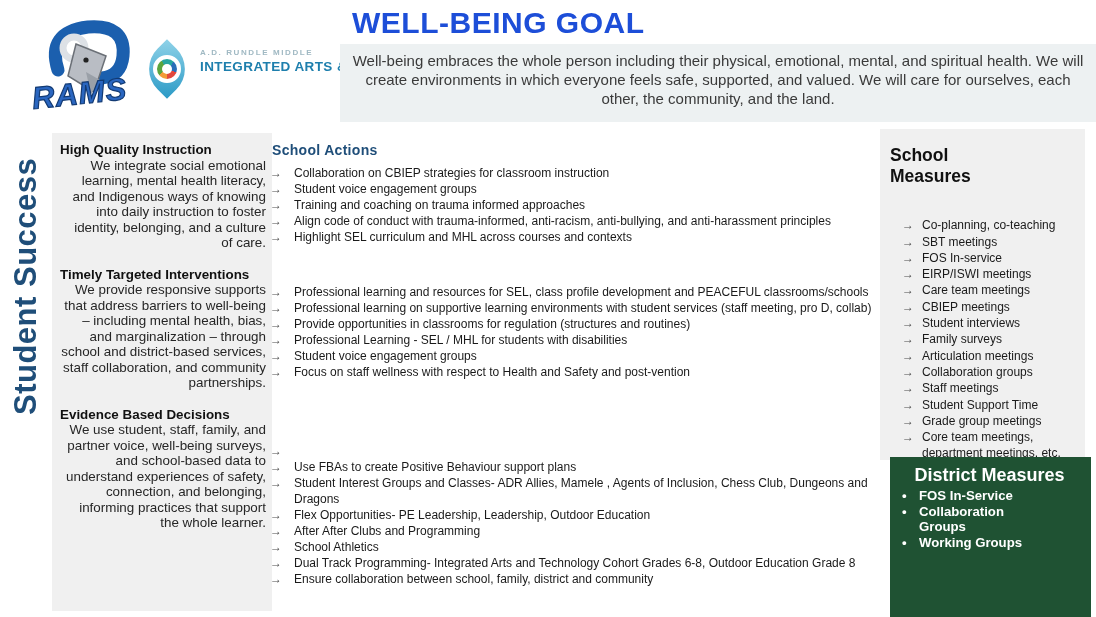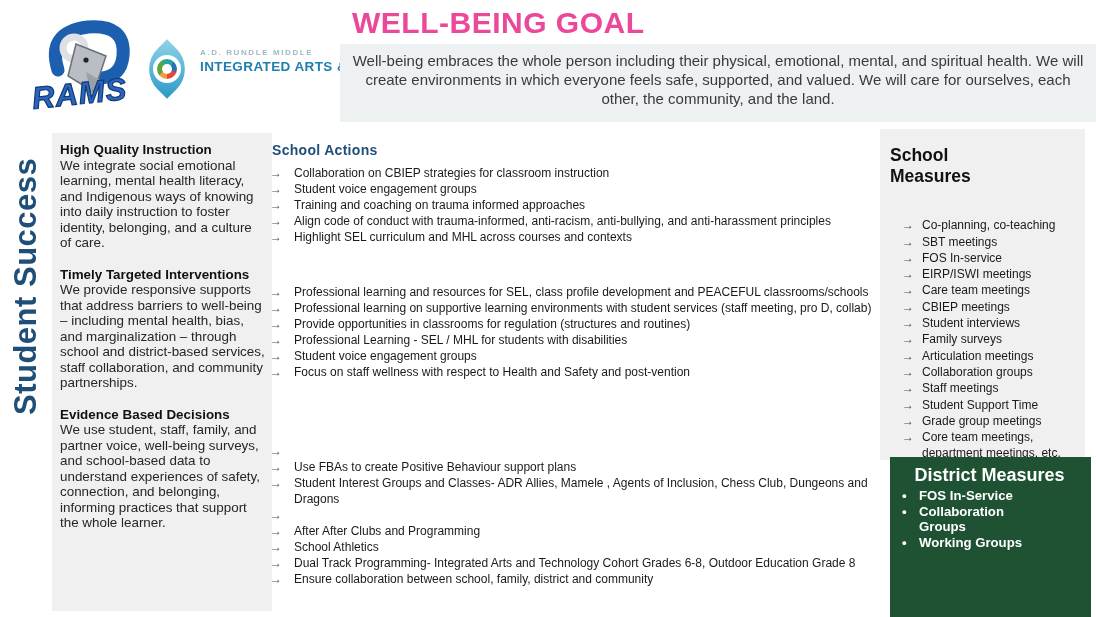--- a/index.html
+++ b/index.html
@@ -15,33 +15,33 @@
             transform:rotate(45deg);background:linear-gradient(135deg,#8fd2e8,#2b9ac6);}
   .iat-icon::before{content:"";position:absolute;inset:7px;background:#fff;border-radius:50%;}
   .iat-ring{position:absolute;left:11px;top:11px;width:20px;height:20px;border-radius:50%;
             background:conic-gradient(#2a6fb8 0 18%,#e2483d 18% 38%,#f29b38 38% 52%,#5aa53e 52% 78%,#27a6a0 78% 100%);}
   .iat-ring::after{content:"";position:absolute;inset:5px;background:#fff;border-radius:50%;}
   .iat-text{display:flex;flex-direction:column;gap:2px;}
   .iat-small{font-size:8px;color:#a0b9c3;letter-spacing:1.6px;font-weight:bold;}
   .iat-bold{font-size:13.5px;color:#1e7fad;font-weight:bold;letter-spacing:0.4px;}
 
   .page-title{position:absolute;left:352px;top:6px;margin:0;font-size:30px;font-weight:800;
-              letter-spacing:0.5px;color:#ec4899;}
+              letter-spacing:0.5px;color:#1d4ed8;}
   .banner{position:absolute;left:340px;top:44px;width:732px;height:62px;background:#edf1f2;
           padding:8px 12px;font-size:15px;line-height:1.25;color:#3a3a3a;text-align:center;}
 
   
   .vertical-label{position:absolute;left:8px;top:142px;height:288px;width:44px;
                   writing-mode:vertical-rl;transform:rotate(180deg);text-align:center;
                   font-size:31px;font-weight:bold;color:#1f4e79;letter-spacing:0.5px;}
   .left-panel{position:absolute;left:52px;top:133px;width:206px;height:446px;background:#f0f0f0;
               padding:9px 6px 23px 8px;}
   .left-panel section{margin:0 0 16px 0;}
   .left-panel h3{margin:0;font-size:13.4px;line-height:15.5px;color:#111;}
-  .left-panel p{margin:0;font-size:13.4px;line-height:15.5px;color:#262626;}
+  .left-panel p{margin:0;font-size:13.4px;line-height:15.5px;color:#262626;text-align:right;}
 
   
   .actions{position:absolute;left:270px;top:142px;width:610px;}
   .actions h2{margin:0 0 7px 2px;font-size:14px;font-weight:bold;color:#1f4e79;letter-spacing:0.3px;}
   ul.alist{list-style:none;margin:0;padding:0;}
   ul.alist li{display:flex;gap:10px;font-size:12px;line-height:16px;color:#1a1a1a;}
   ul.alist .arr{flex:0 0 14px;color:#4a4a4a;}
   ul.alist .txt{white-space:pre-line;}
   ul.g2{margin-top:39px;}
   ul.g3{margin-top:63px;}
@@ -188,20 +188,21 @@
           <span class="txt">Use FBAs to create Positive Behaviour support plans</span>
         </li>
 
         <li>
           <span class="arr">→</span>
           <span class="txt">Student Interest Groups and Classes- ADR Allies, Mamele , Agents of Inclusion, Chess Club, Dungeons and Dragons</span>
         </li>
 
         <li>
           <span class="arr">→</span>
+          <span class="txt">Flex Opportunities- PE Leadership, Leadership, Outdoor Education</span>
         </li>
 
         <li>
           <span class="arr">→</span>
           <span class="txt">After After Clubs and Programming</span>
         </li>
 
         <li>
           <span class="arr">→</span>
           <span class="txt">School Athletics</span>

